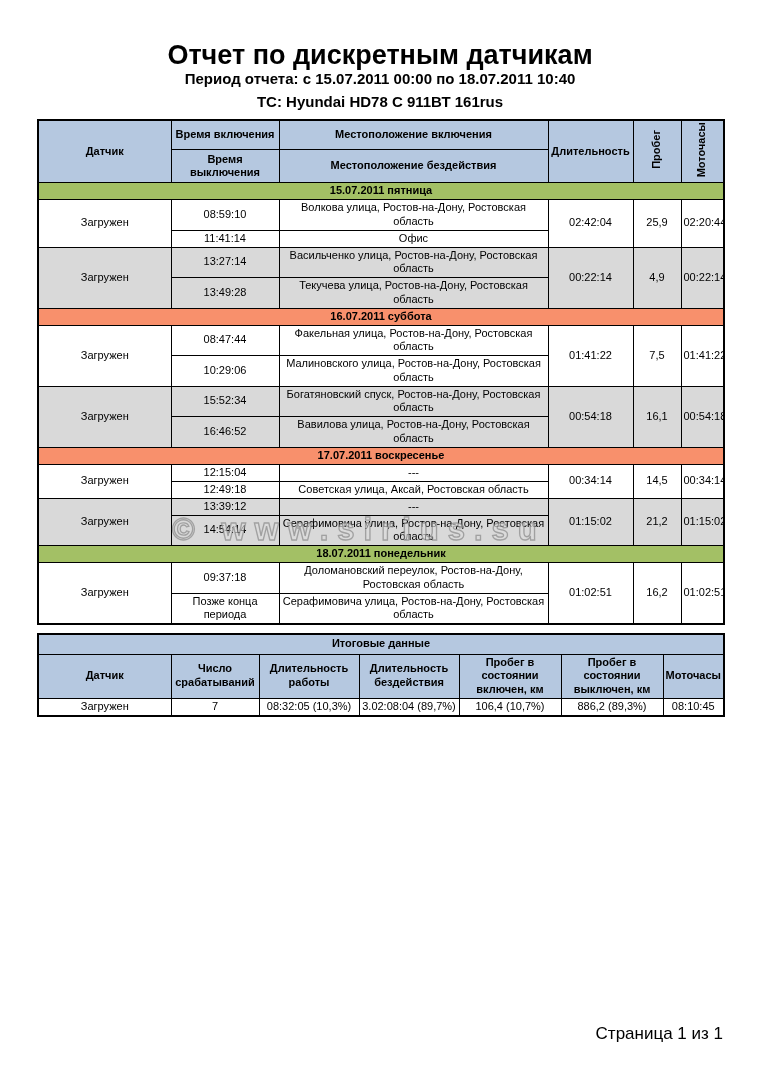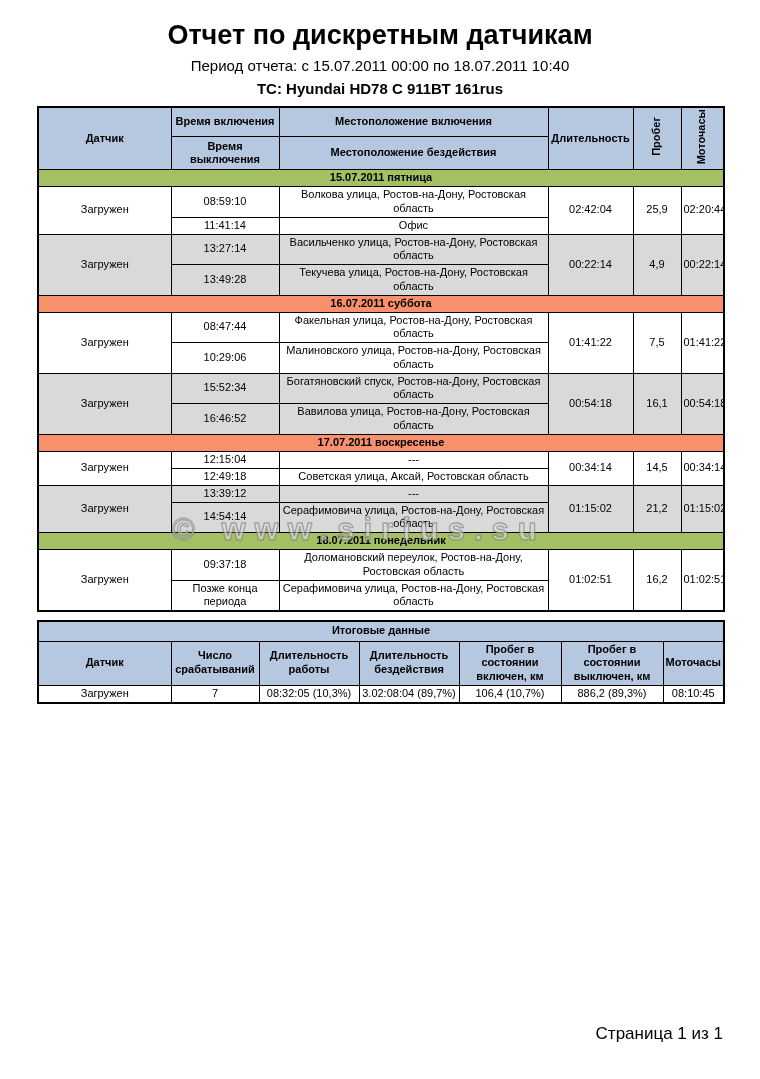--- a/index.html
+++ b/index.html
@@ -3,26 +3,26 @@
 <meta charset="utf-8">
 <style>
   * { margin: 0; padding: 0; box-sizing: border-box; }
   body { background: #fff; font-family: "Liberation Sans", sans-serif; }
   .page {
     position: relative;
     width: 760px;
     height: 1079px;
     background: #ffffff;
     overflow: hidden;
-    padding-top: 20px;
+    padding-top: 40px;
     color: #000;
   }
   .titles { text-align: center; }
   .report-title { font-size: 27px; font-weight: bold; line-height: 30px; }
-  .report-period { font-size: 15px; font-weight: normal; margin-top: 7px; }
+  .report-period { font-size: 15px; font-weight: bold; }
   .report-vehicle { font-size: 15px; font-weight: bold; margin-top: 6px; }
 
   table {
     border-collapse: collapse;
     table-layout: fixed;
     width: 686px;
     margin-left: 37px;
     border: 2px solid var(--border, #000);
   }
   td, th {

